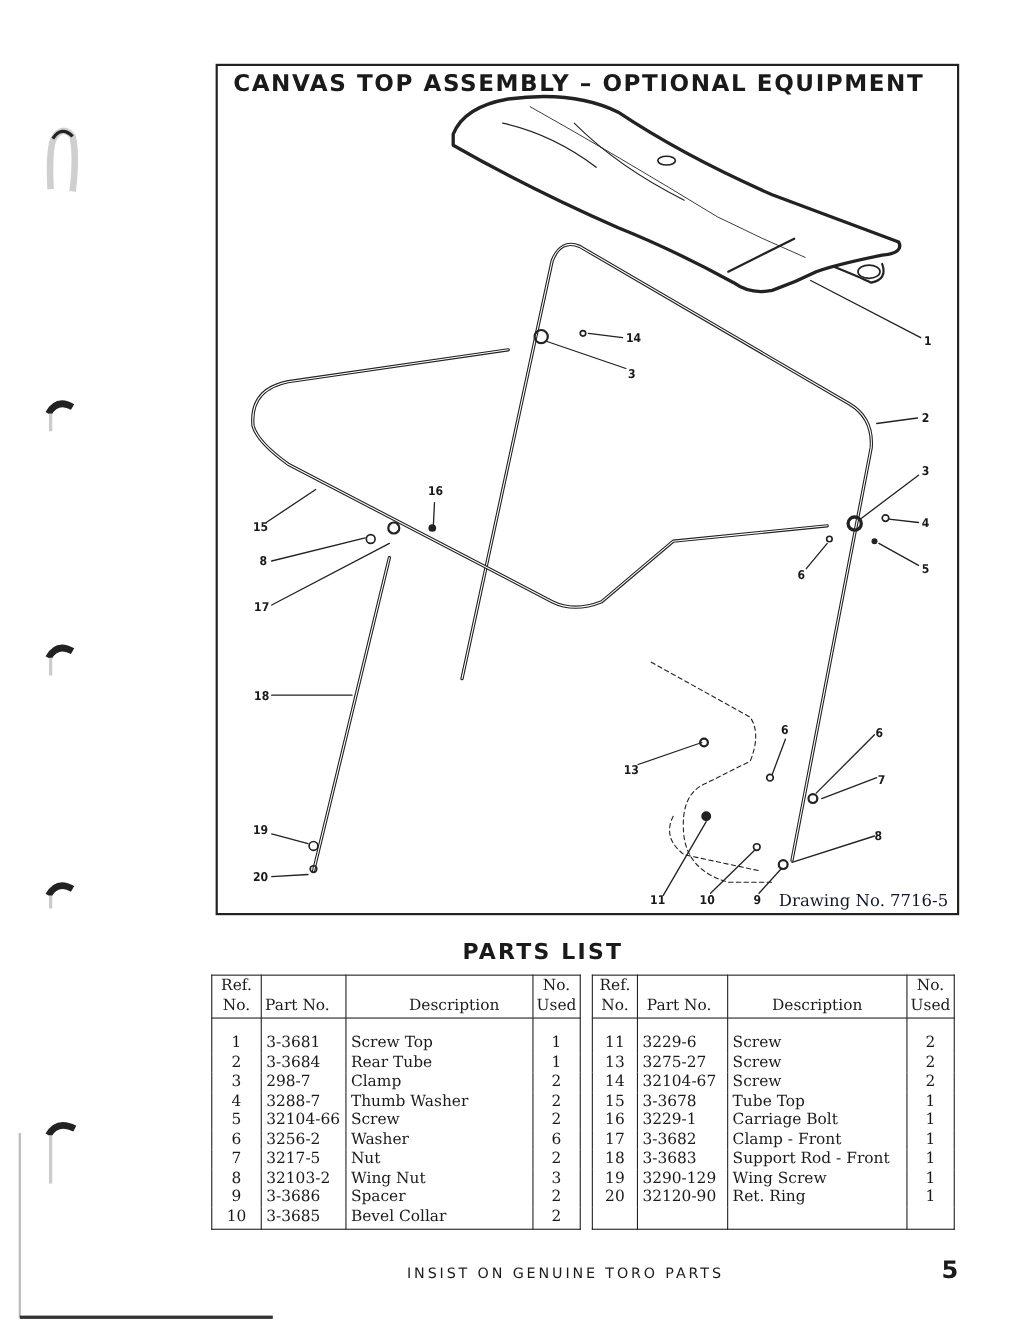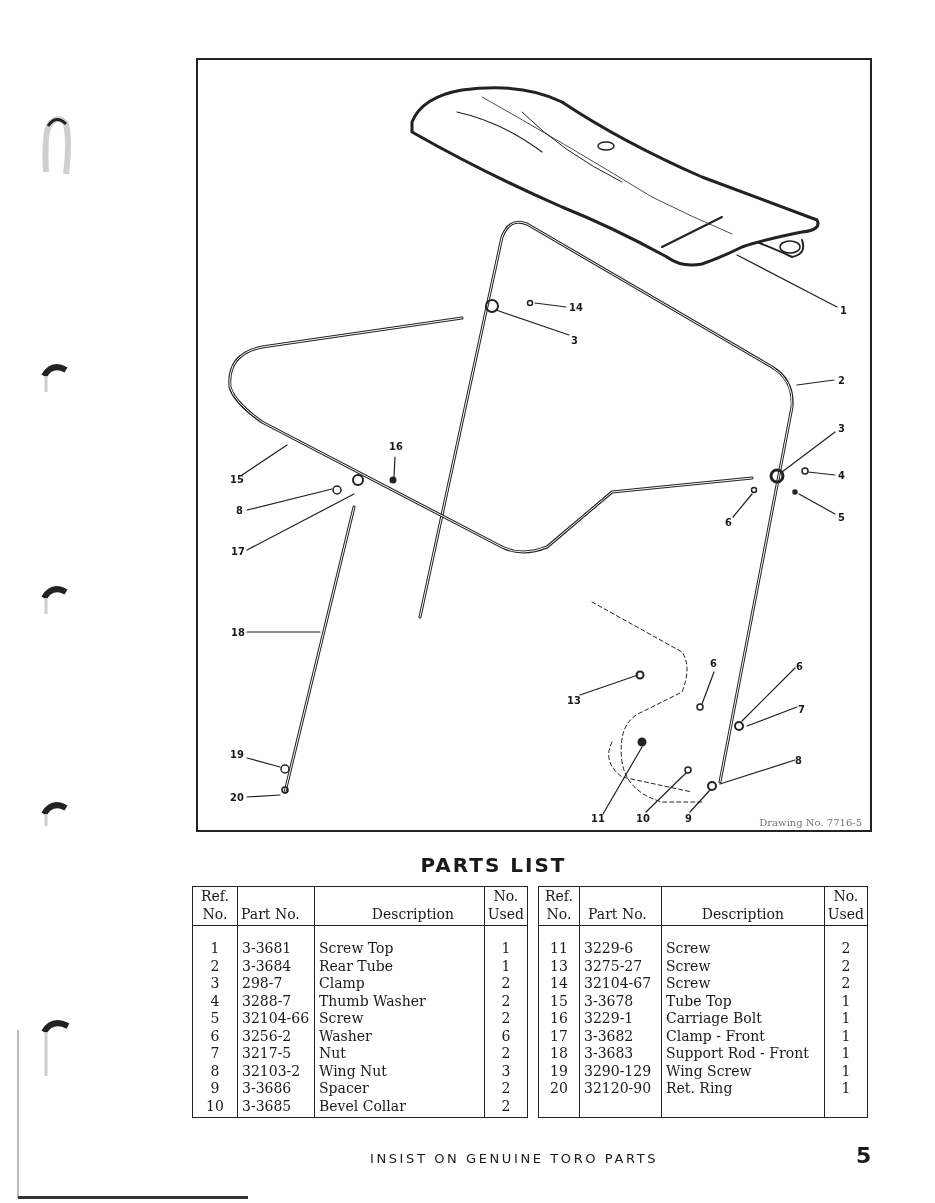--- a/index.html
+++ b/index.html
@@ -17,21 +17,21 @@
       font-family: "DejaVu Sans", sans-serif; font-weight: bold;
       font-size: 21px; letter-spacing: 1.4px; color: #1a1a1a;
     }
     .diagram { position: absolute; left: 0; top: 0; }
     .callout {
       font-family: "DejaVu Sans Condensed", "DejaVu Sans", sans-serif;
       font-weight: bold; font-size: 11px; fill: #1a1a1a;
     }
     .drawing-no {
       position: absolute; right: 8px; bottom: 2px;
-      font-family: "DejaVu Serif", serif; font-size: 10px; color: #737373;
+      font-family: "DejaVu Serif", serif; font-size: 15px; color: #0f172a;
     }
     .parts-heading {
       position: absolute; left: 0; width: 100%; top: 853px; text-align: center;
       font-family: "DejaVu Sans", sans-serif; font-weight: bold;
       font-size: 20px; letter-spacing: 2px; padding-left: 52px; box-sizing: border-box;
     }
     table.parts {
       position: absolute; top: 886px; border-collapse: collapse;
       font-family: "DejaVu Serif", serif; font-size: 14px; line-height: 17.5px; padding-left: 48px;
     }
@@ -187,20 +187,21 @@
       <text x="565" y="702">13</text>
       <text x="708" y="665">6</text>
       <text x="794" y="668">6</text>
       <text x="796" y="711">7</text>
       <text x="793" y="762">8</text>
       <text x="589" y="820">11</text>
       <text x="634" y="820">10</text>
       <text x="683" y="820">9</text>
     </g>
   </svg>
+  <div class="figure-title">CANVAS TOP ASSEMBLY – OPTIONAL EQUIPMENT</div>
   <div class="drawing-no">Drawing No. 7716-5</div>
 </div>
 
 <div class="parts-heading">PARTS LIST</div>
 
 <table class="parts" id="table-left">
   <thead>
     <tr>
       <th class="c-ref" style="width:38px"><span>Ref.</span><br><span>No.</span></th>
       <th style="width:70px;text-align:left">Part No.</th>

